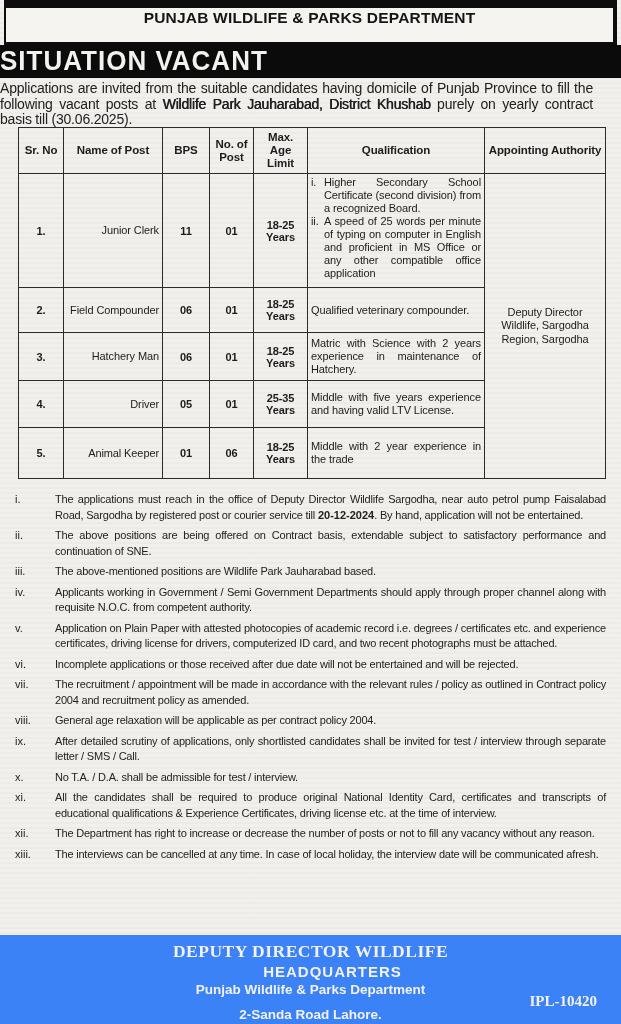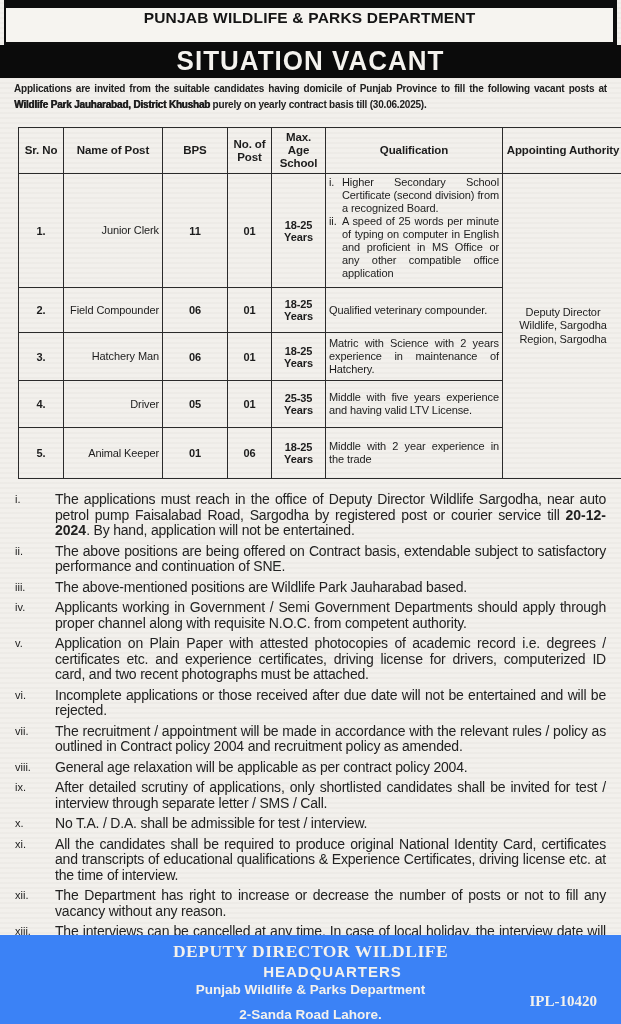--- a/index.html
+++ b/index.html
@@ -28,52 +28,52 @@
   }
   .masthead .line {
     font-weight: bold; font-size: 15.5px; line-height: 16.5px;
     letter-spacing: .2px; color: #151515;
   }
 
   
   .banner {
     position: absolute; top: 45px; left: 0; width: 621px; height: 33px;
     background: #0b0b0b; color: #f4f2ee;
-    text-align: center;
+    text-align: left;
   }
   .banner .title {
     display: inline-block;
     font-weight: bold; font-size: 26px; line-height: 33px; letter-spacing: 1px;
     transform: scaleY(1.05);
   }
 
   
   .intro {
-    position: absolute; top: 81px; left: 14px; width: 593px;
-    font-size: 10px; font-weight: bold; letter-spacing: -.2px;
+    position: absolute; top: 81px; left: 0; width: 593px;
+    font-size: 14px; font-weight: normal; letter-spacing: -.2px;
     line-height: 15.5px; text-align: justify; color: #202020;
   }
   .intro .xbold { text-shadow: .5px 0 0 currentColor; }
 
   
   table.jobs {
     position: absolute; top: 127px; left: 18px;
     width: 585px; border-collapse: collapse; table-layout: fixed;
   }
   table.jobs td, table.jobs th {
     border: 1.5px solid #2b2b2b;
     vertical-align: middle;
     font-size: 11px; letter-spacing: -.1px; color: #1c1c1c;
     padding: 2px 3px;
   }
   table.jobs th {
     font-weight: bold; text-align: center; font-size: 11.5px; line-height: 13px;
   }
   .c-sr  { width: 45px; }  .c-name{ width: 99px; }
-  .c-bps { width: 65px; }  .c-no  { width: 44px; }
+  .c-bps { width: 47px; }  .c-no  { width: 44px; }
   .c-age { width: 54px; }  .c-qual{ width: 177px; }
   .c-app { width: 121px; }
   td.center { text-align: center; font-weight: bold; }
   td.name-cell { text-align: right; line-height: 13px; }
   td.qual-cell { vertical-align: middle; padding: 3px 4px; line-height: 13px; text-align: justify; }
   td.qual-cell.top { vertical-align: top; }
   .qitem { display: flex; }
   .qnum { width: 13px; flex: 0 0 13px; }
   .qtext { flex: 1; text-align: justify; }
   td.app-cell {
@@ -82,21 +82,21 @@
   }
 
   
   .notes { position: absolute; top: 492px; left: 15px; width: 591px; }
   .note { display: flex; margin-bottom: 5px; }
   .note .nnum {
     flex: 0 0 40px; width: 40px;
     font-size: 11px; line-height: 15.5px; color: #1c1c1c;
   }
   .note .ntext {
-    flex: 1; font-size: 14px; letter-spacing: -.2px; line-height: 15.5px;
+    flex: 1; font-size: 11px; letter-spacing: -.2px; line-height: 15.5px;
     text-align: justify; color: #222;
   }
   .note .ntext b { letter-spacing: 0; }
 
   
   .footer {
     position: absolute; top: 935px; left: 0; width: 621px; height: 99px;
     background: #3b82f6; color: #f3f1ed; text-align: center; padding-top: 6px;
   }
   .footer .f1 {
@@ -126,21 +126,21 @@
 
 <p class="intro"><span>Applications are invited from the suitable candidates having domicile of Punjab Province to fill the following vacant posts at </span><span class="xbold">Wildlife Park Jauharabad, District Khushab</span><span> purely on yearly contract basis till (30.06.2025).</span></p>
 
 <table class="jobs">
   <tbody>
       <tr style="height:46px;">
     <th class="c-sr">Sr. No</th>
     <th class="c-name">Name of Post</th>
     <th class="c-bps">BPS</th>
     <th class="c-no">No. of Post</th>
-    <th class="c-age">Max. Age School</th>
+    <th class="c-age">Max. Age Limit</th>
     <th class="c-qual">Qualification</th>
     <th class="c-app">Appointing Authority</th>
   </tr>
 
   <tr style="height:114px;">
     <td class="center">1.</td>
     <td class="name-cell">Junior Clerk</td>
     <td class="center">11</td>
     <td class="center">01</td>
     <td class="center">18-25 Years</td>

